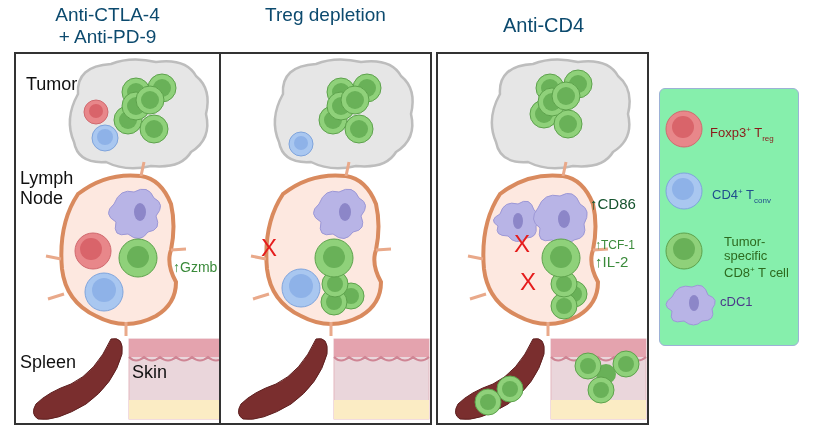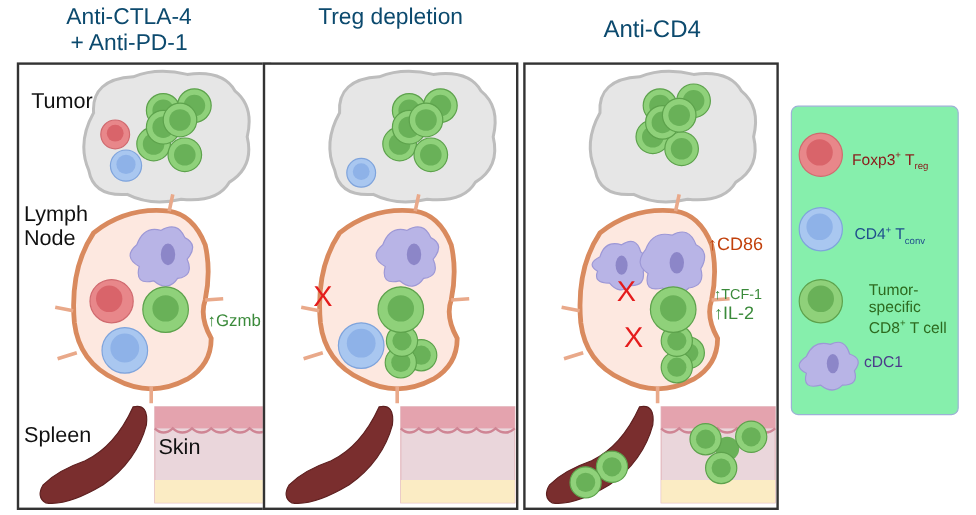--- a/index.html
+++ b/index.html
@@ -11,21 +11,21 @@
   .marker { position: absolute; font-size: 14px; line-height: 15px; }
   .legend { position: absolute; left: 659px; top: 88px; width: 140px; height: 258px; border: 1.5px solid #9db1d6; border-radius: 6px; background: #86efac; box-sizing: border-box; }
   .legend-text { position: absolute; font-size: 13px; line-height: 14px; }
   sup, sub { font-size: 8px; }
 </style>
 </head>
 <body>
 
 <div class="title" style="left:0;top:4px;width:215px;">
   <div>Anti-CTLA-4</div>
-  <div>+ Anti-PD-1</div>
+  <div>+ Anti-PD-9</div>
 </div>
 <div class="title" style="left:218px;top:4px;width:215px;">
   <div>Treg depletion</div>
 </div>
 <div class="title" style="left:436px;top:14px;width:215px;font-size:20px;">
   <div>Anti-CD4</div>
 </div>
 
 <div class="panel" style="left:3px;width:212px;margin-left:11px;">
   <svg width="212" height="373">
@@ -217,21 +217,21 @@
       <circle cx="150" cy="312" r="13" fill="#8fd17a" stroke="#5da24c"></circle>
         <circle cx="150" cy="312" r="8" fill="#69b158"></circle>
       <circle cx="188" cy="310" r="13" fill="#8fd17a" stroke="#5da24c"></circle>
         <circle cx="188" cy="310" r="8" fill="#69b158"></circle>
       <circle cx="163" cy="336" r="13" fill="#8fd17a" stroke="#5da24c"></circle>
         <circle cx="163" cy="336" r="8" fill="#69b158"></circle>
     </g>
   </svg>
   <div class="label" style="left:76px;top:180px;color:#e51c1c;font-size:24px;">X</div>
   <div class="label" style="left:82px;top:218px;color:#e51c1c;font-size:24px;">X</div>
-  <div class="marker" style="left:152px;top:142px;color:#c2410c;font-size:15px;">
+  <div class="marker" style="left:152px;top:142px;color:#14532d;font-size:15px;">
     <span>↑</span><span>CD86</span>
   </div>
   <div class="marker" style="left:157px;top:184px;color:#3a8a3a;font-size:12px;">
     <span>↑</span><span>TCF-1</span>
   </div>
   <div class="marker" style="left:157px;top:200px;color:#3a8a3a;font-size:15px;">
     <span>↑</span><span>IL-2</span>
   </div>
 </div>
 

